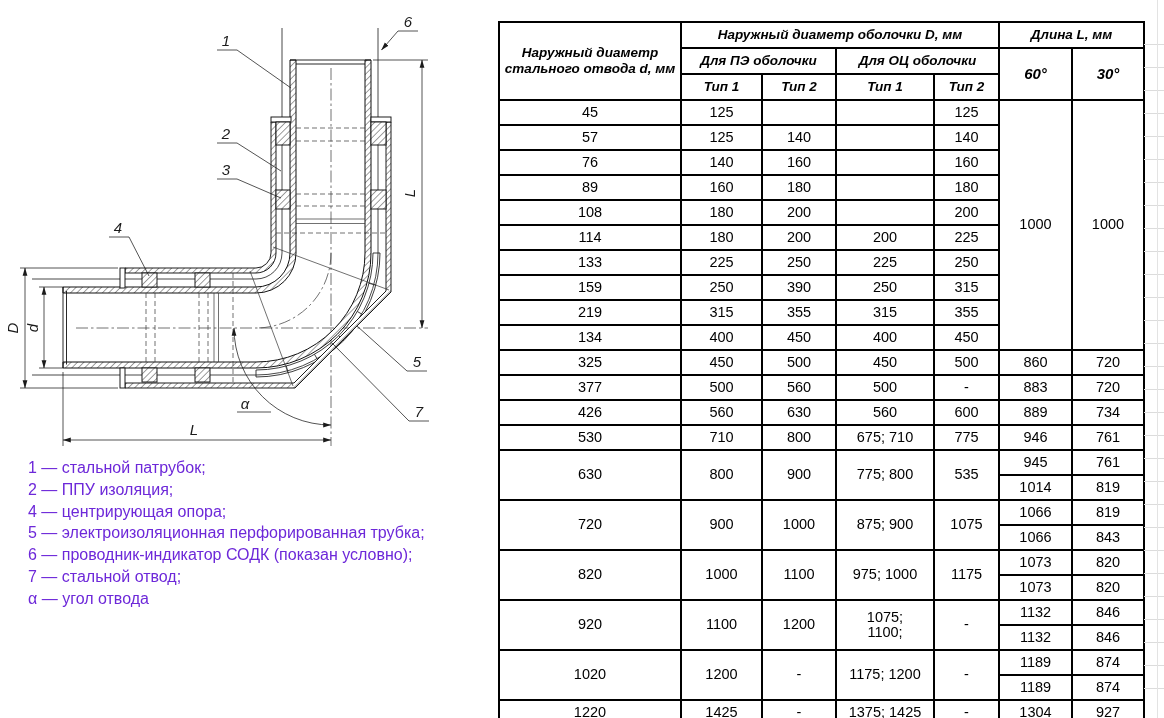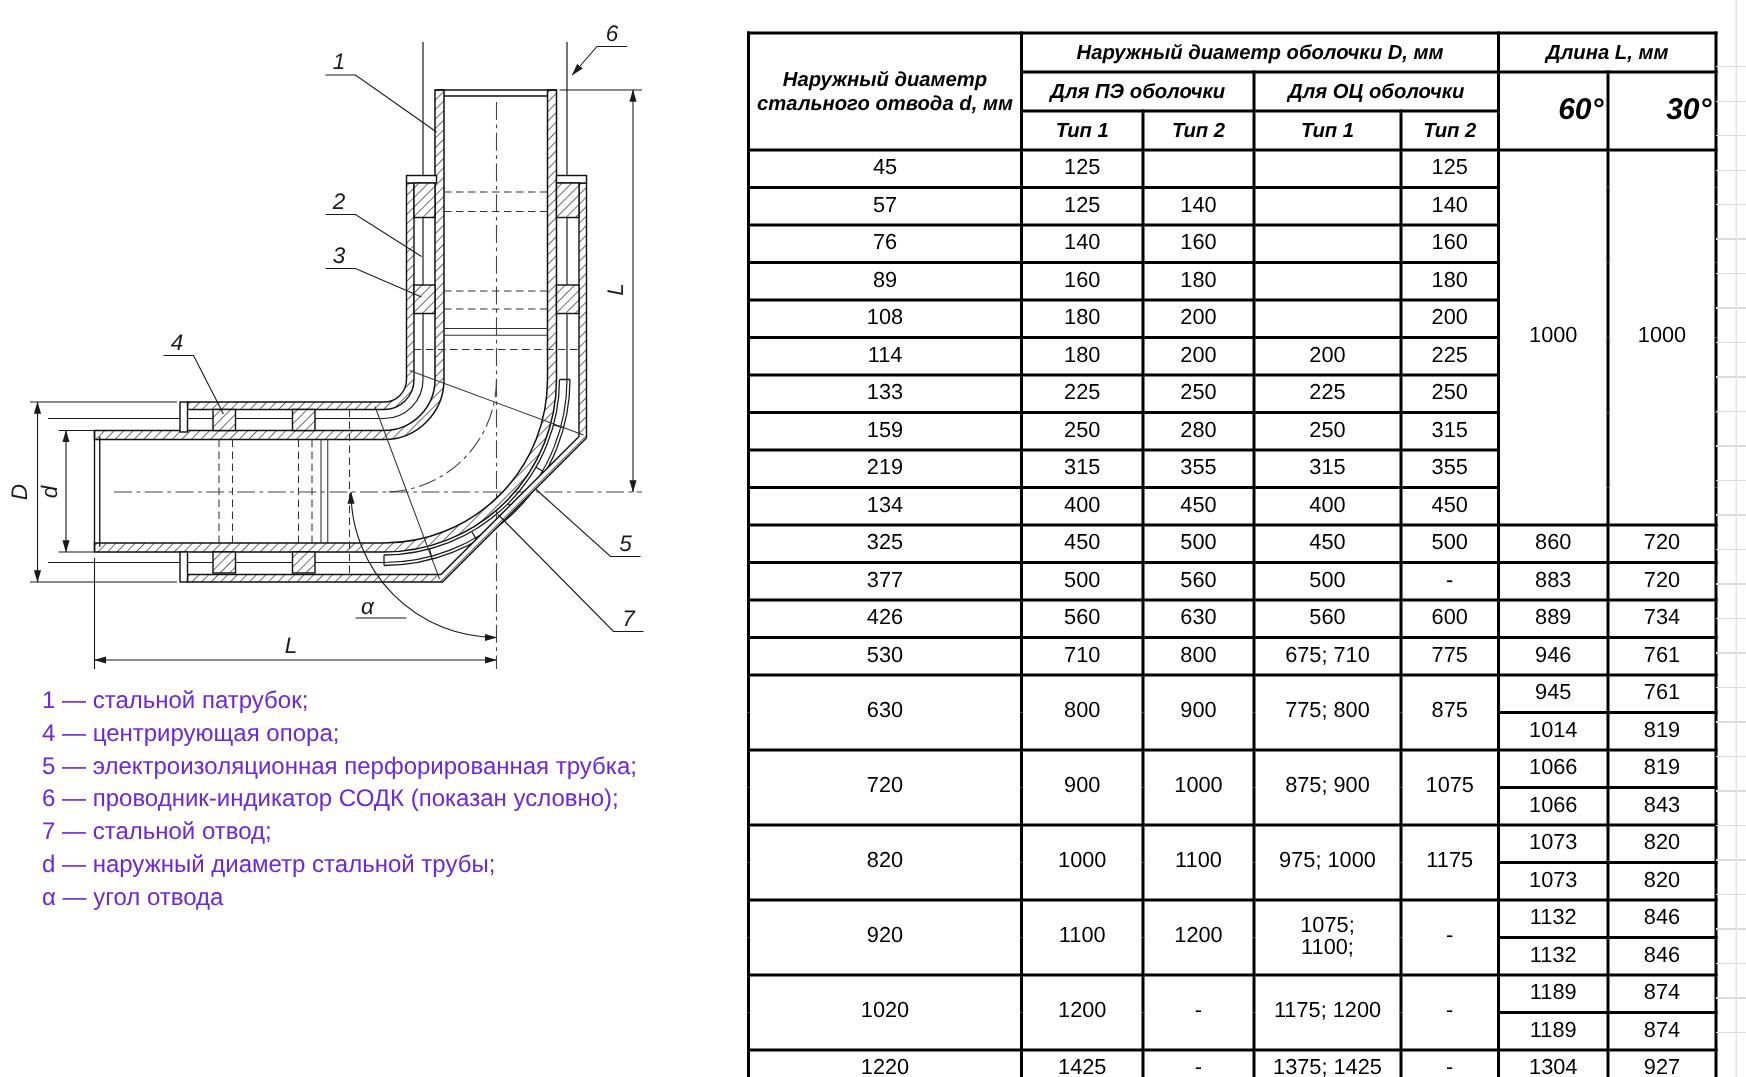--- a/index.html
+++ b/index.html
@@ -8,21 +8,21 @@
   
   #drawing-wrap{position:absolute;left:0;top:0;width:497px;height:460px;}
   svg text{font-family:"Liberation Sans",sans-serif;}
   .lbl{font-size:15px;font-style:italic;fill:#1b1b1b;}
   
   #legend{position:absolute;left:28px;top:457px;width:470px;font-size:16px;line-height:21.8px;color:#6d28d9;}
   
   #spec-table{position:absolute;left:498px;top:21px;border-collapse:collapse;table-layout:fixed;}
   #spec-table th,#spec-table td{border:2px solid #000;text-align:center;vertical-align:middle;padding:0 2px;}
   #spec-table thead th{font-size:13.5px;font-weight:700;line-height:1.18;height:24px;font-style:italic;}
-  #spec-table thead th.deg{font-size:20px;text-align:right;}
+  #spec-table thead th.deg{font-size:15px;}
   #spec-table tbody td{font-size:14.5px;height:23px;line-height:1.05;white-space:pre-line;}
   
   #grid-margin{position:absolute;left:1144px;top:22px;width:20px;height:672px;
      background:repeating-linear-gradient(180deg,transparent 0,transparent 22px,#dcdcdc 22px,#dcdcdc 23px);}
   #grid-vline{position:absolute;left:1157px;top:0;width:1px;height:718px;background:#e3e3e3;}
 </style>
 </head>
 <body>
 
 <div id="drawing-wrap">
@@ -155,25 +155,25 @@
   <text class="lbl" text-anchor="middle" x="226" y="175">3</text>
   <text class="lbl" text-anchor="middle" x="118" y="233">4</text>
   <text class="lbl" text-anchor="middle" x="417" y="367">5</text>
   <text class="lbl" text-anchor="middle" x="408" y="27">6</text>
   <text class="lbl" text-anchor="middle" x="419" y="417">7</text>
 </svg>
 </div>
 
 <div id="legend">
   <div>1 — стальной патрубок;</div>
+  <div>2 — ППУ изоляция;</div>
   <div>4 — центрирующая опора;</div>
   <div>5 — электроизоляционная перфорированная трубка;</div>
   <div>6 — проводник-индикатор СОДК (показан условно);</div>
   <div>7 — стальной отвод;</div>
-  <div>d — наружный диаметр стальной трубы;</div>
   <div>α — угол отвода</div>
 </div>
 
 <table id="spec-table">
   <colgroup>
     <col style="width:182px">
       <col style="width:81px">
       <col style="width:74px">
     <col style="width:98px">
       <col style="width:65px">
@@ -247,21 +247,21 @@
       <tr>
         <td>133</td>
         <td>225</td>
         <td>250</td>
         <td>225</td>
         <td>250</td>
       </tr>
       <tr>
         <td>159</td>
         <td>250</td>
-        <td>280</td>
+        <td>390</td>
         <td>250</td>
         <td>315</td>
       </tr>
       <tr>
         <td>219</td>
         <td>315</td>
         <td>355</td>
         <td>315</td>
         <td>355</td>
       </tr>
@@ -306,21 +306,21 @@
         <td>675; 710</td>
         <td>775</td>
         <td>946</td>
         <td>761</td>
       </tr>
       <tr>
         <td rowspan="2">630</td>
         <td rowspan="2">800</td>
         <td rowspan="2">900</td>
         <td rowspan="2">775; 800</td>
-        <td rowspan="2">875</td>
+        <td rowspan="2">535</td>
         <td>945</td>
         <td>761</td>
       </tr>
       <tr>
         <td>1014</td>
         <td>819</td>
       </tr>
       <tr>
         <td rowspan="2">720</td>
         <td rowspan="2">900</td>

